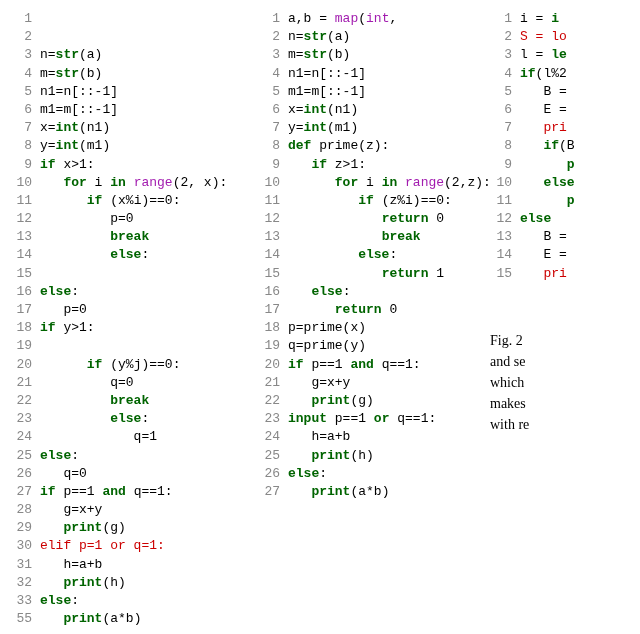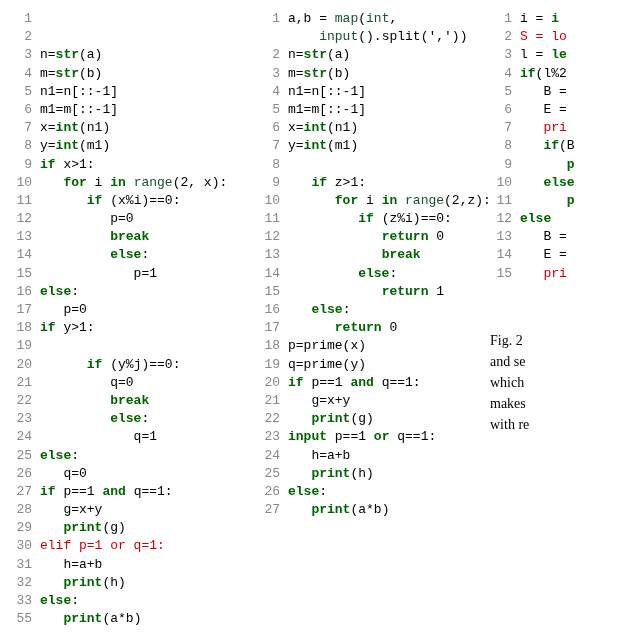--- a/index.html
+++ b/index.html
@@ -31,21 +31,21 @@
     text-align: right;
     color: #888;
     flex-shrink: 0;
     padding-right: 8px;
     font-family: 'Courier New', monospace;
   }
   .code {
     font-family: 'Courier New', monospace;
   }
   .kw { color: #006400; font-weight: bold; }
-  .bi { color: #14532d; }
+  .bi { color: #a21caf; }
   .err { color: #cc0000; }
   .caption {
     font-family: Georgia, serif;
     font-size: 14px;
     margin-top: 20px;
     line-height: 1.5;
   }
   .figlabel {
     font-family: Georgia, serif;
     font-size: 14px;
@@ -65,21 +65,21 @@
       <div class="code-line"><span class="ln">5</span><span class="code"><span>n1=n[::-1]</span></span></div>
       <div class="code-line"><span class="ln">6</span><span class="code"><span>m1=m[::-1]</span></span></div>
       <div class="code-line"><span class="ln">7</span><span class="code"><span>x=</span><span class="kw">int</span><span>(n1)</span></span></div>
       <div class="code-line"><span class="ln">8</span><span class="code"><span>y=</span><span class="kw">int</span><span>(m1)</span></span></div>
       <div class="code-line"><span class="ln">9</span><span class="code"><span class="kw">if</span><span> x&gt;1:</span></span></div>
       <div class="code-line"><span class="ln">10</span><span class="code"><span>   </span><span class="kw">for</span><span> i </span><span class="kw">in</span><span> </span><span class="bi">range</span><span>(2, x):</span></span></div>
       <div class="code-line"><span class="ln">11</span><span class="code"><span>      </span><span class="kw">if</span><span> (x%i)==0:</span></span></div>
       <div class="code-line"><span class="ln">12</span><span class="code"><span>         p=0</span></span></div>
       <div class="code-line"><span class="ln">13</span><span class="code"><span>         </span><span class="kw">break</span></span></div>
       <div class="code-line"><span class="ln">14</span><span class="code"><span>         </span><span class="kw">else</span><span>:</span></span></div>
-      <div class="code-line"><span class="ln">15</span><span class="code"><span>            p=1</span></span></div>
+      <div class="code-line"><span class="ln">15</span></div>
       <div class="code-line"><span class="ln">16</span><span class="code"><span class="kw">else</span><span>:</span></span></div>
       <div class="code-line"><span class="ln">17</span><span class="code"><span>   p=0</span></span></div>
       <div class="code-line"><span class="ln">18</span><span class="code"><span class="kw">if</span><span> y&gt;1:</span></span></div>
       <div class="code-line"><span class="ln">19</span></div>
       <div class="code-line"><span class="ln">20</span><span class="code"><span>      </span><span class="kw">if</span><span> (y%j)==0:</span></span></div>
       <div class="code-line"><span class="ln">21</span><span class="code"><span>         q=0</span></span></div>
       <div class="code-line"><span class="ln">22</span><span class="code"><span>         </span><span class="kw">break</span></span></div>
       <div class="code-line"><span class="ln">23</span><span class="code"><span>         </span><span class="kw">else</span><span>:</span></span></div>
       <div class="code-line"><span class="ln">24</span><span class="code"><span>            q=1</span></span></div>
       <div class="code-line"><span class="ln">25</span><span class="code"><span class="kw">else</span><span>:</span></span></div>
@@ -88,28 +88,27 @@
       <div class="code-line"><span class="ln">28</span><span class="code"><span>   g=x+y</span></span></div>
       <div class="code-line"><span class="ln">29</span><span class="code"><span>   </span><span class="kw">print</span><span>(g)</span></span></div>
       <div class="code-line"><span class="ln">30</span><span class="code"><span class="err">elif p=1 or q=1:</span></span></div>
       <div class="code-line"><span class="ln">31</span><span class="code"><span>   h=a+b</span></span></div>
       <div class="code-line"><span class="ln">32</span><span class="code"><span>   </span><span class="kw">print</span><span>(h)</span></span></div>
       <div class="code-line"><span class="ln">33</span><span class="code"><span class="kw">else</span><span>:</span></span></div>
       <div class="code-line"><span class="ln">55</span><span class="code"><span>   </span><span class="kw">print</span><span>(a*b)</span></span></div>
     </div>
   <div class="col col2" id="c2">
       <div class="code-line"><span class="ln">1</span><span class="code"><span>a,b = </span><span class="bi">map</span><span>(</span><span class="bi">int</span><span>,</span></span></div>
-      <div class="code-line"><span class="ln"></span><span class="code"><span>    </span><span class="bi">input</span><span>().split(','))</span></span></div>
       <div class="code-line"><span class="ln">2</span><span class="code"><span>n=</span><span class="kw">str</span><span>(a)</span></span></div>
       <div class="code-line"><span class="ln">3</span><span class="code"><span>m=</span><span class="kw">str</span><span>(b)</span></span></div>
       <div class="code-line"><span class="ln">4</span><span class="code"><span>n1=n[::-1]</span></span></div>
       <div class="code-line"><span class="ln">5</span><span class="code"><span>m1=m[::-1]</span></span></div>
       <div class="code-line"><span class="ln">6</span><span class="code"><span>x=</span><span class="kw">int</span><span>(n1)</span></span></div>
       <div class="code-line"><span class="ln">7</span><span class="code"><span>y=</span><span class="kw">int</span><span>(m1)</span></span></div>
-      <div class="code-line"><span class="ln">8</span></div>
+      <div class="code-line"><span class="ln">8</span><span class="code"><span class="kw">def</span><span> prime(z):</span></span></div>
       <div class="code-line"><span class="ln">9</span><span class="code"><span>   </span><span class="kw">if</span><span> z&gt;1:</span></span></div>
       <div class="code-line"><span class="ln">10</span><span class="code"><span>      </span><span class="kw">for</span><span> i </span><span class="kw">in</span><span> </span><span class="bi">range</span><span>(2,z):</span></span></div>
       <div class="code-line"><span class="ln">11</span><span class="code"><span>         </span><span class="kw">if</span><span> (z%i)==0:</span></span></div>
       <div class="code-line"><span class="ln">12</span><span class="code"><span>            </span><span class="kw">return</span><span> 0</span></span></div>
       <div class="code-line"><span class="ln">13</span><span class="code"><span>            </span><span class="kw">break</span></span></div>
       <div class="code-line"><span class="ln">14</span><span class="code"><span>         </span><span class="kw">else</span><span>:</span></span></div>
       <div class="code-line"><span class="ln">15</span><span class="code"><span>            </span><span class="kw">return</span><span> 1</span></span></div>
       <div class="code-line"><span class="ln">16</span><span class="code"><span>   </span><span class="kw">else</span><span>:</span></span></div>
       <div class="code-line"><span class="ln">17</span><span class="code"><span>      </span><span class="kw">return</span><span> 0</span></span></div>
       <div class="code-line"><span class="ln">18</span><span class="code"><span>p=prime(x)</span></span></div>

